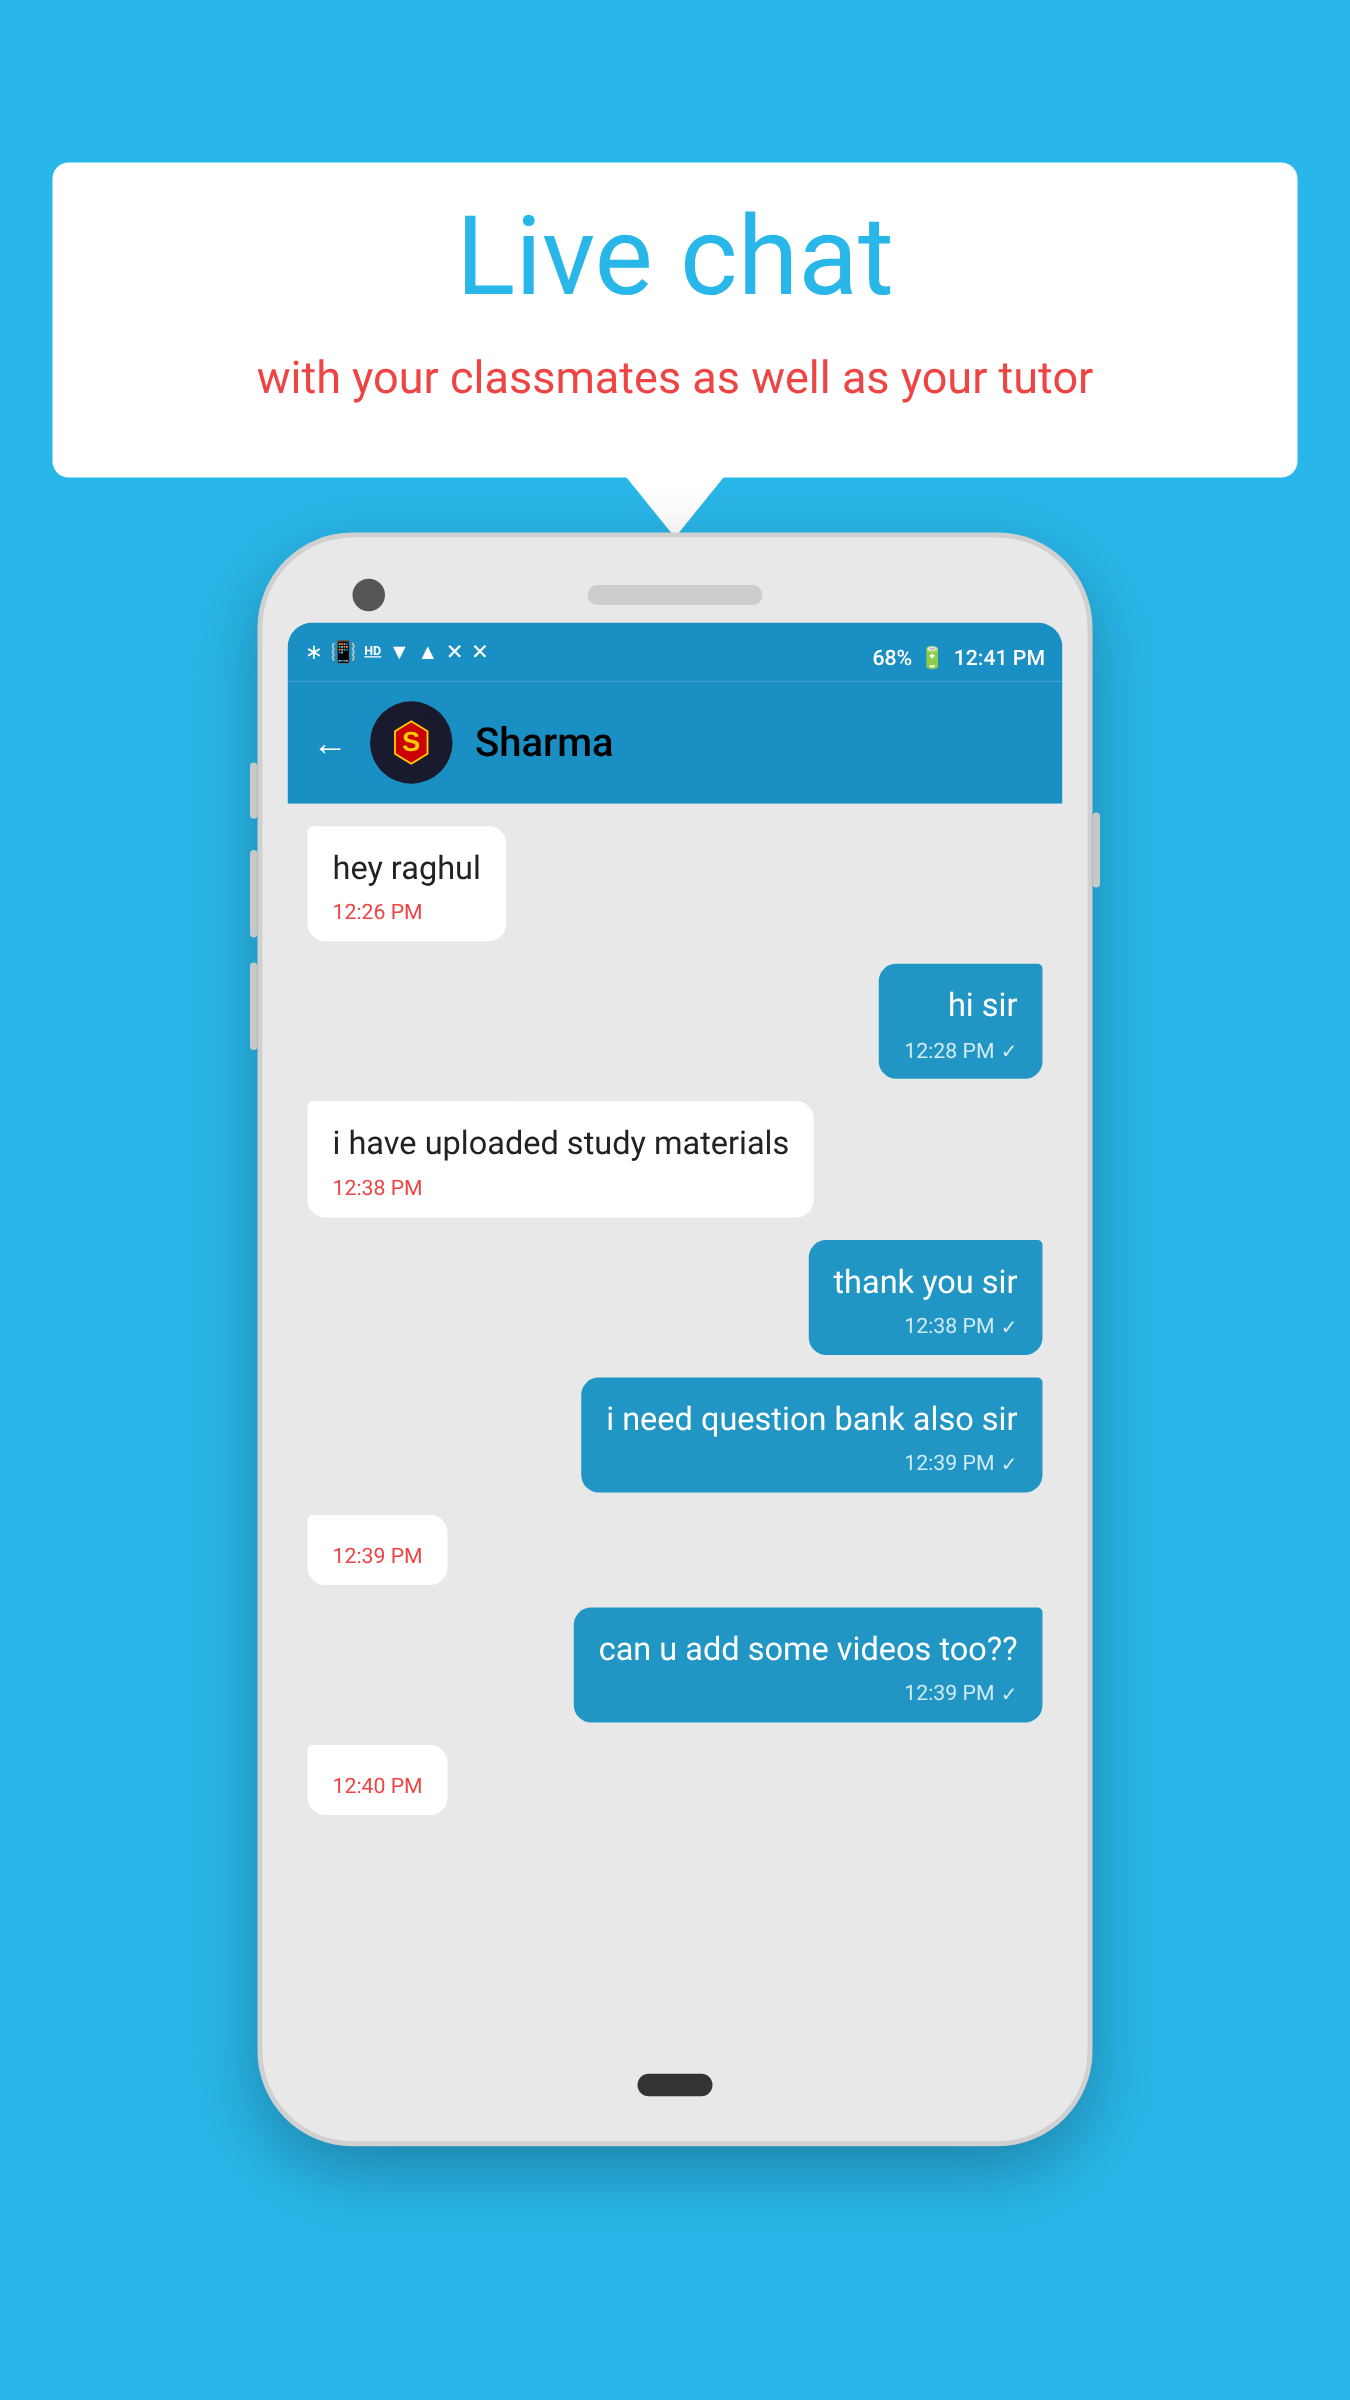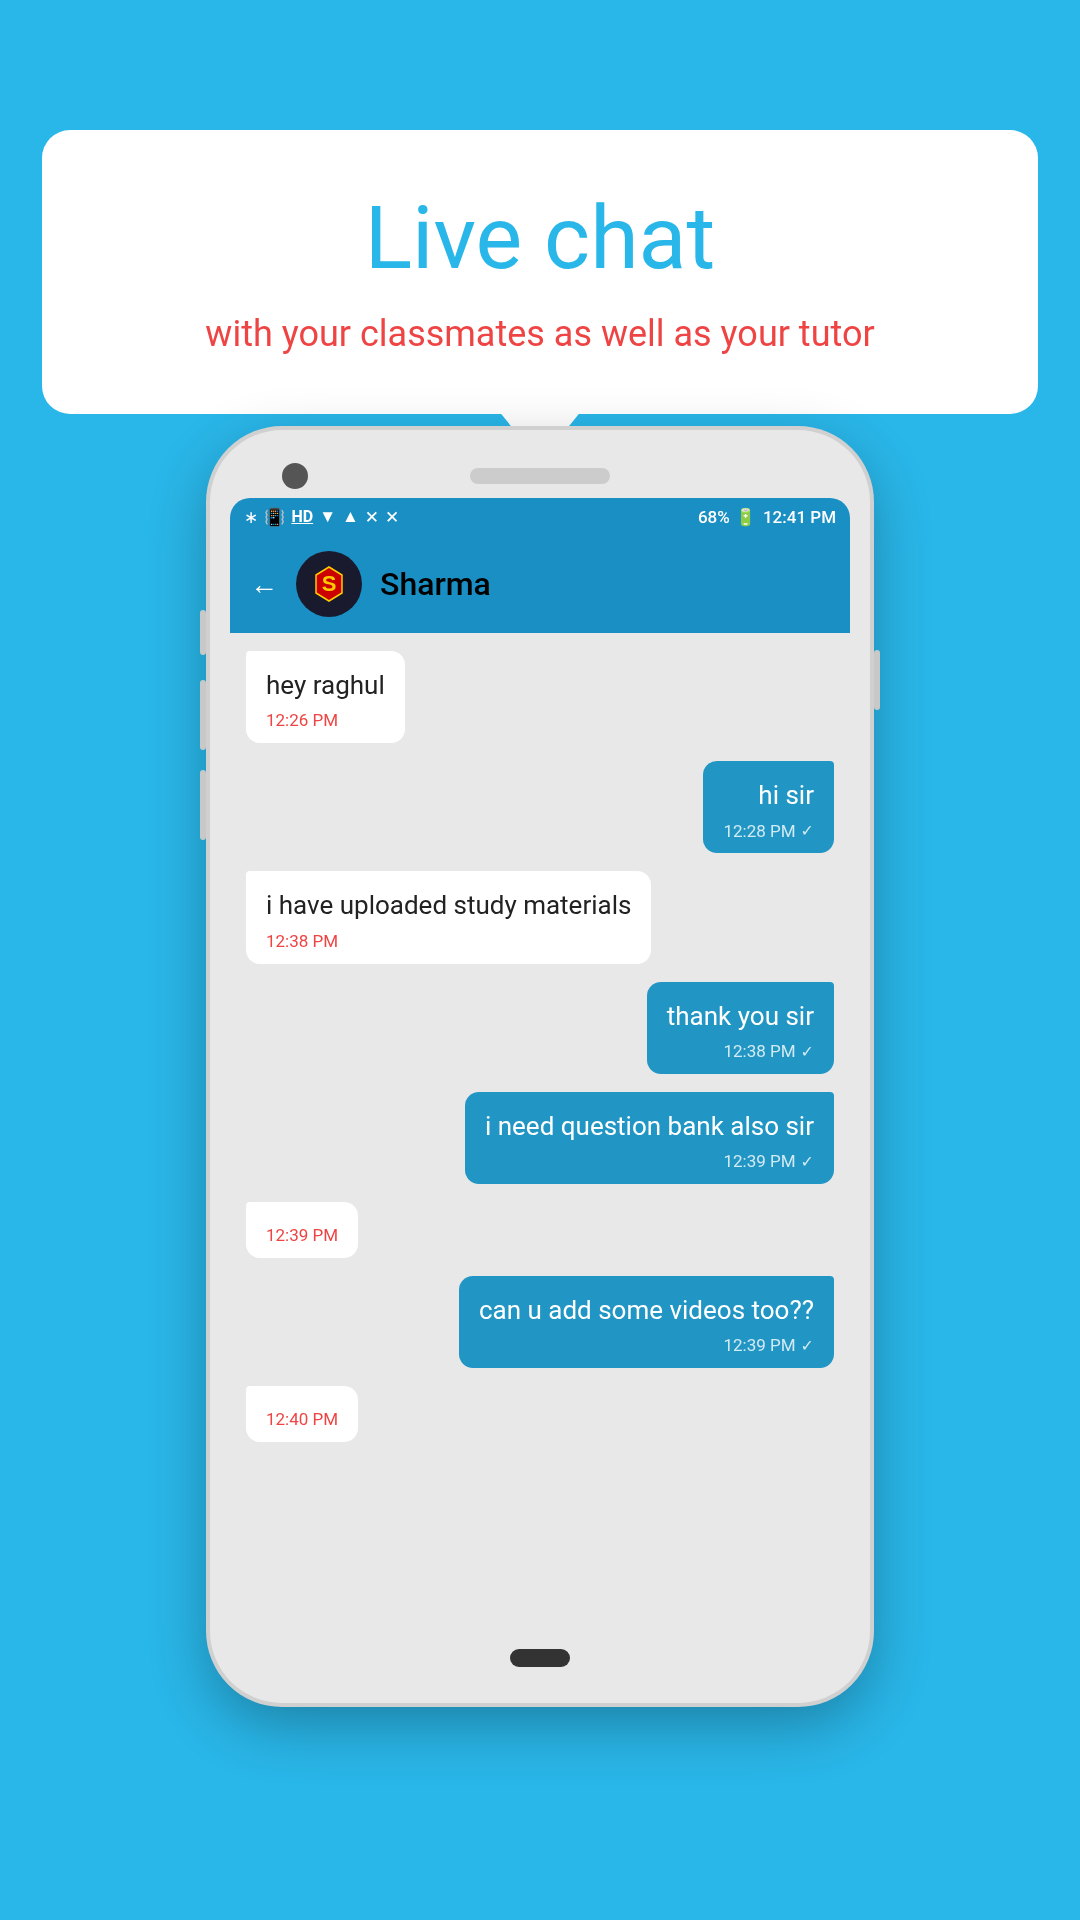--- a/index.html
+++ b/index.html
@@ -13,22 +13,22 @@
       position: relative;
     }
 
     
     .callout-card {
       position: absolute;
       top: 130px;
       left: 42px;
       right: 42px;
       background: #ffffff;
-      border-radius: 28px;
-      padding: 60px 70px 55px;
+      border-radius: 13px;
+      padding: 28px 70px 55px;
       text-align: center;
     }
 
     .callout-card::after {
       content: '';
       position: absolute;
       bottom: -48px;
       left: 50%;
       transform: translateX(-50%);
       width: 0;
@@ -126,20 +126,21 @@
       display: flex;
       align-items: center;
       gap: 6px;
     }
 
     .status-right {
       display: flex;
       align-items: center;
       gap: 6px;
       font-weight: 500;
+      margin-top: 10px;
     }
 
     
     .chat-header {
       background: #1a8fc4;
       padding: 16px 20px;
       display: flex;
       align-items: center;
       gap: 18px;
     }
@@ -298,21 +299,21 @@
       <div class="phone-camera"></div>
       <div class="phone-speaker"></div>
     </div>
 
     <div class="phone-screen">
 
       <div class="status-bar">
         <div class="status-left">
           <span>∗</span>
           <span>📳</span>
-          <span style="font-size:16px; font-weight:bold;text-decoration:underline;">HD</span>
+          <span style="font-size:10px; font-weight:bold;text-decoration:underline;">HD</span>
           <span>▼</span>
           <span>▲</span>
           <span>✕</span>
           <span>✕</span>
         </div>
         <div class="status-right">
           <span>68%</span>
           <span>🔋</span>
           <span>12:41 PM</span>
         </div>

